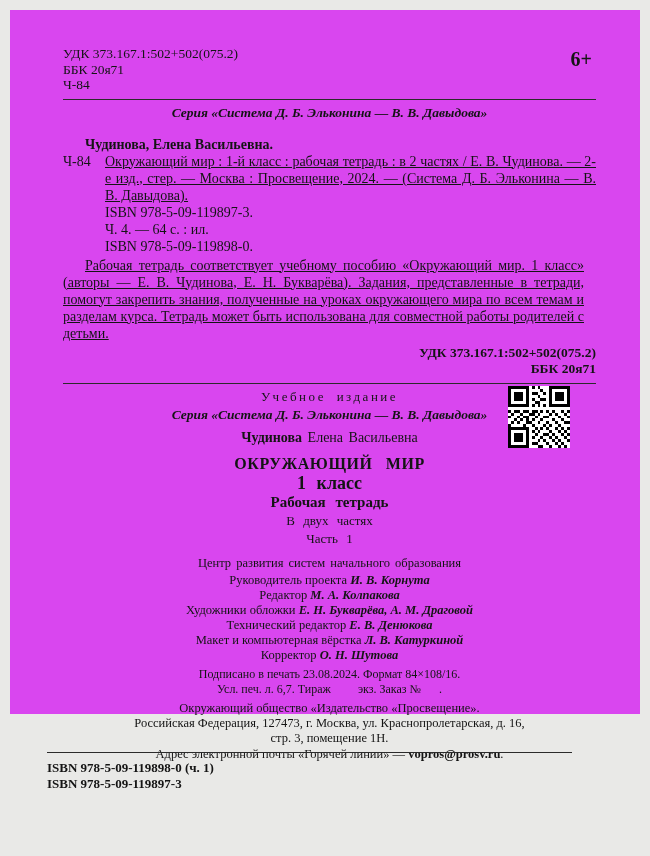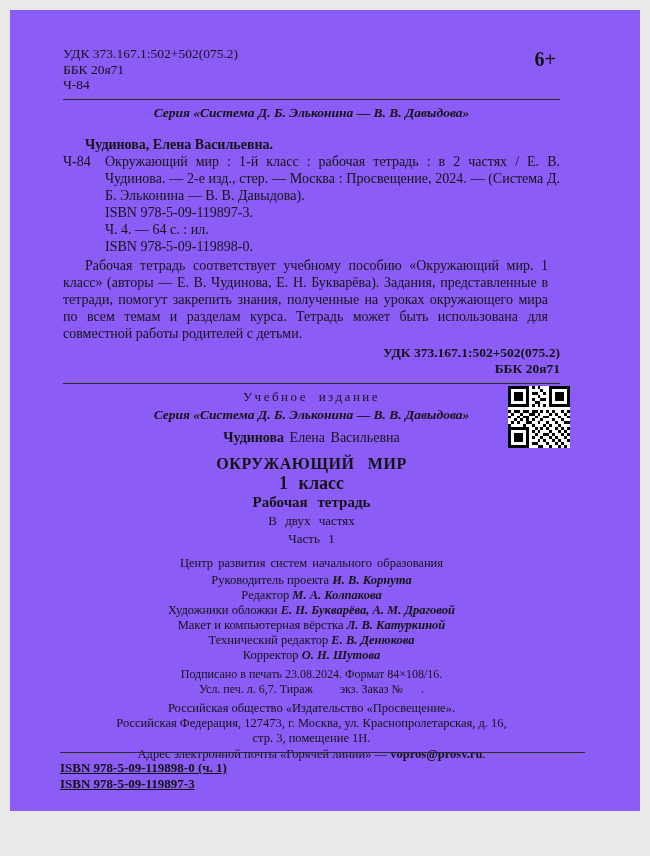--- a/index.html
+++ b/index.html
@@ -4,29 +4,29 @@
 <style>
   html,body{margin:0;padding:0;}
   body{
     width:650px;height:856px;
     background:#e9e9e7;
     font-family:"Liberation Serif", serif;
     color:#141414;
     -webkit-font-smoothing:antialiased;
   }
   .page{
-    position:absolute;left:10px;top:10px;width:630px;height:801px;
-    background:#8b5cf6;
+    position:absolute;left:10px;top:10px;width:630px;height:704px;
+    background:#d946ef;
     box-sizing:border-box;
-    padding:36px 80px 0 53px;
+    padding:36px 44px 0 53px;
   }
   .bold{font-weight:bold;}
   .italic{font-style:italic;font-weight:bold;}
   .center{text-align:center;}
-  .just{text-align:justify;}
+  .just{text-align:justify;text-decoration:underline;}
 
   .head{display:flex;justify-content:space-between;align-items:flex-start;}
   .head-left{font-size:13.5px;line-height:15.5px;}
   .age{font-size:20px;font-weight:bold;margin-right:4px;margin-top:2px;}
 
   .rule{border:0;border-top:1.6px solid #2b2b2b;margin:6px 0 5px 0;}
 
   .series-line{font-size:13.5px;margin:3px 0 15px 0;}
 
   .catalog{position:relative;font-size:14px;line-height:17px;}
@@ -46,21 +46,21 @@
   .ed-parts{margin-top:3px;word-spacing:5px;}
   .ed-part{margin-top:2px;word-spacing:5px;}
   .ed-org{margin-top:8px;font-size:12.5px;word-spacing:2px;}
   .credits{margin-top:2px;font-size:12.5px;line-height:15px;}
   .print-block{margin-top:4px;font-size:12px;line-height:15px;}
   .pub-block{margin-top:4px;font-size:12.5px;line-height:15px;}
   .email-line{margin-top:0;font-size:12.5px;}
 
   .qr{position:absolute;left:498px;top:376px;width:62px;height:62px;}
 
-  .footer{position:absolute;left:50px;top:736px;width:525px;text-decoration:underline;}
+  .footer{position:absolute;left:37px;top:736px;width:525px;}
   .footer .rule{margin-bottom:7px;}
   .footer-cols{display:flex;justify-content:space-between;font-size:13px;line-height:15.5px;}
   .isbns{font-weight:bold;}
   .cindent{padding-left:17px;}
 </style>
 </head>
 <body>
 
 <div class="page">
 
@@ -116,40 +116,40 @@
       </div>
       <div class="center">
         <span>Редактор</span>
         <span class="italic">М. А. Колпакова</span>
       </div>
       <div class="center">
         <span>Художники обложки</span>
         <span class="italic">Е. Н. Букварёва, А. М. Драговой</span>
       </div>
       <div class="center">
+        <span>Технический редактор</span>
+        <span class="italic">Е. В. Денюкова</span>
+      </div>
+      <div class="center">
         <span>Макет и компьютерная вёрстка</span>
         <span class="italic">Л. В. Катуркиной</span>
-      </div>
-      <div class="center">
-        <span>Технический редактор</span>
-        <span class="italic">Е. В. Денюкова</span>
       </div>
       <div class="center">
         <span>Корректор</span>
         <span class="italic">О. Н. Шутова</span>
       </div>
     </div>
 
     <div class="print-block">
       <div class="center">Подписано в печать 23.08.2024. Формат 84×108/16.</div>
       <div class="center">Усл. печ. л. 6,7. Тираж&nbsp;&nbsp;&nbsp;&nbsp;&nbsp;&nbsp;&nbsp;&nbsp; экз. Заказ №&nbsp;&nbsp;&nbsp;&nbsp;&nbsp; .</div>
     </div>
 
     <div class="pub-block">
-      <div class="center">Российская общество «Издательство «Просвещение».</div>
+      <div class="center">Окружающий общество «Издательство «Просвещение».</div>
       <div class="center">Российская Федерация, 127473, г. Москва, ул. Краснопролетарская, д. 16,</div>
       <div class="center">стр. 3, помещение 1Н.</div>
     </div>
 
     <div class="center email-line">
       <span>Адрес электронной почты «Горячей линии» — </span><span class="bold">vopros@prosv.ru</span><span>.</span>
     </div>
   </div>
 
   <svg class="qr" viewBox="0 0 21 21" shape-rendering="crispEdges" xmlns="http://www.w3.org/2000/svg">

